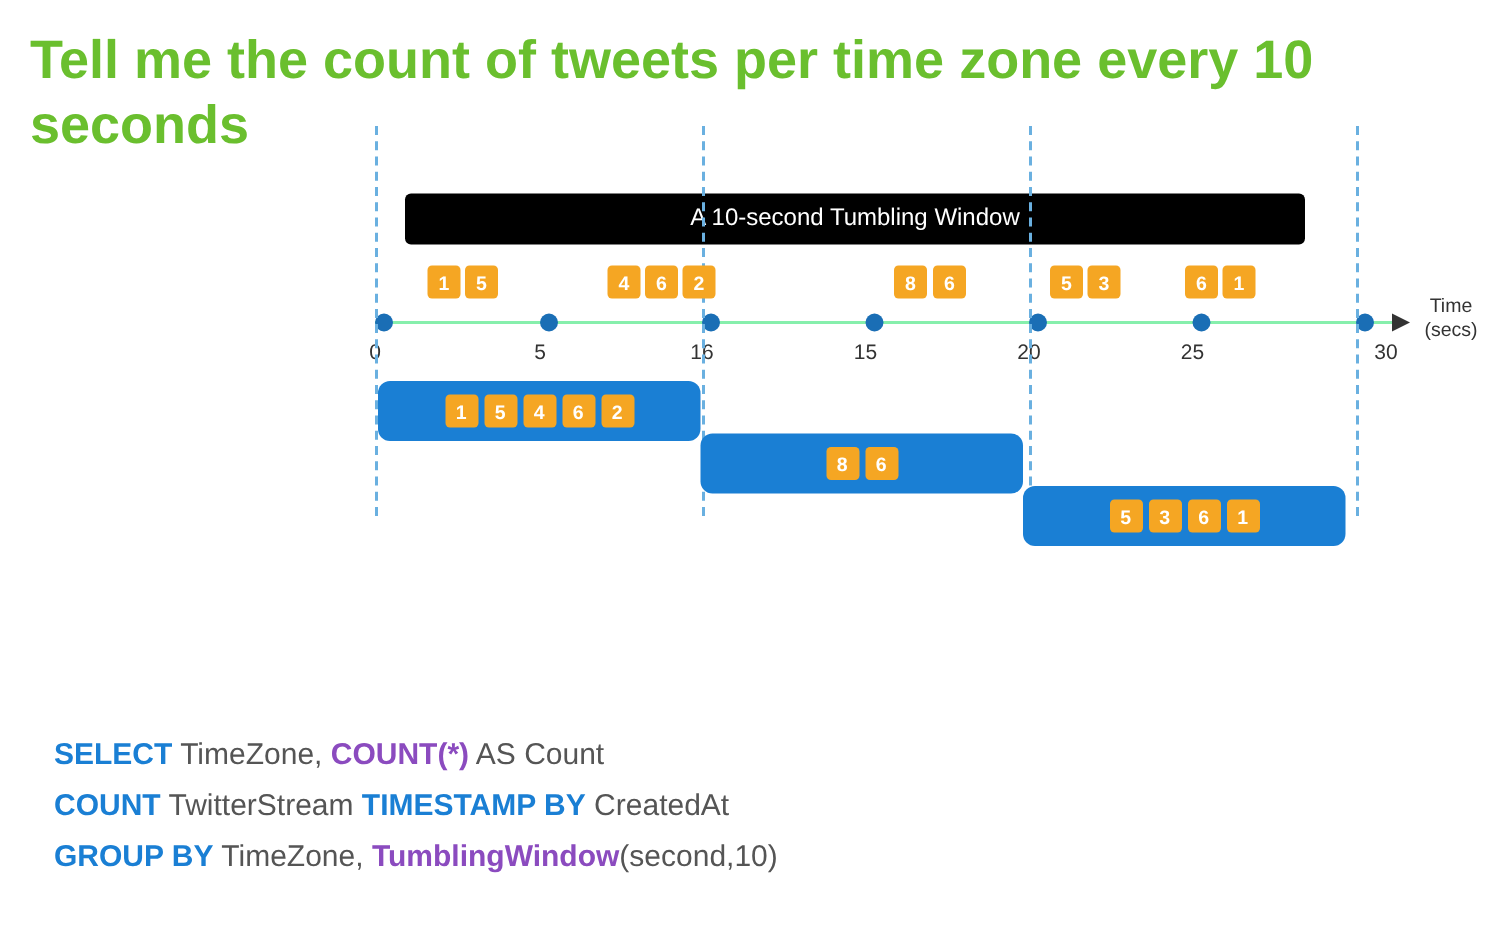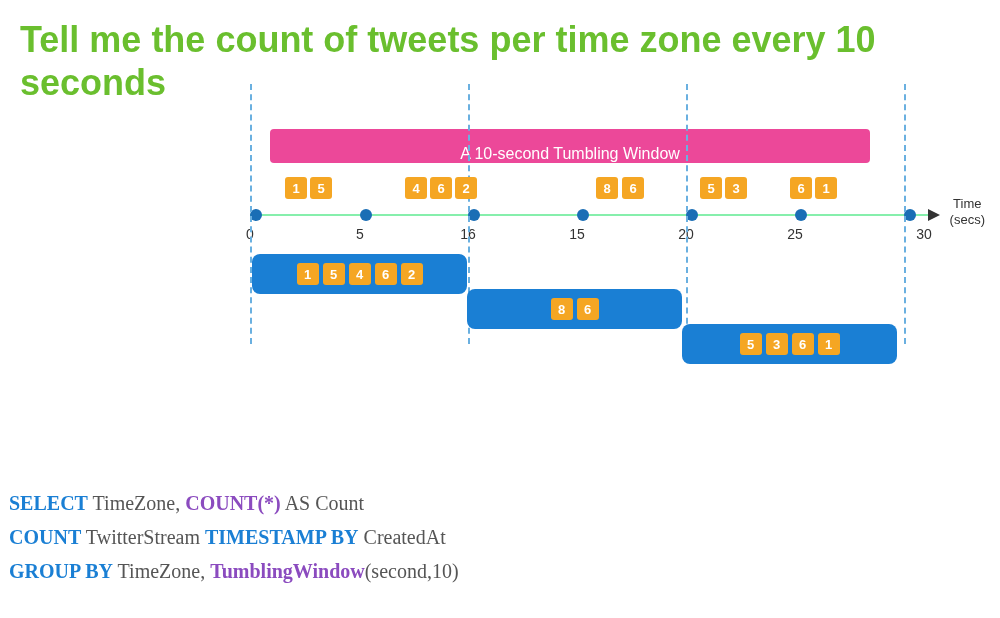--- a/index.html
+++ b/index.html
@@ -27,24 +27,24 @@
       margin-top: 5px;
     }
 
     
     .tumbling-banner {
       position: absolute;
       left: 270px;
       top: 10px;
       width: 600px;
       height: 34px;
-      background: #ec4899;
+      background: #000000;
       border-radius: 4px;
       display: flex;
-      align-items: flex-end;
+      align-items: center;
       justify-content: center;
       color: white;
       font-size: 16px;
     }
 
     
     .timeline {
       position: absolute;
       top: 95px;
       left: 250px;
@@ -127,22 +127,22 @@
       height: 40px;
     }
     .window-bar .tweet-badge {
       position: static;
     }
 
     
     .sql-area {
       position: absolute;
       bottom: 30px;
-      left: 9px;
-      font-family: Liberation Serif, serif;
+      left: 36px;
+      font-family: Liberation Sans, sans-serif;
       font-size: 20px;
       line-height: 1.7;
       margin-top: 36px;
     }
     .kw-blue { color: #1a7fd4; font-weight: bold; }
     .kw-purple { color: #8b4bbf; font-weight: bold; }
     .kw-normal { color: #555; }
   </style>
 </head>
 <body>

